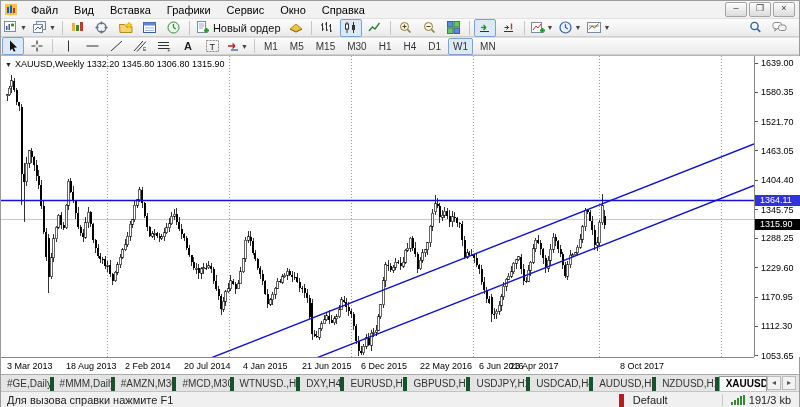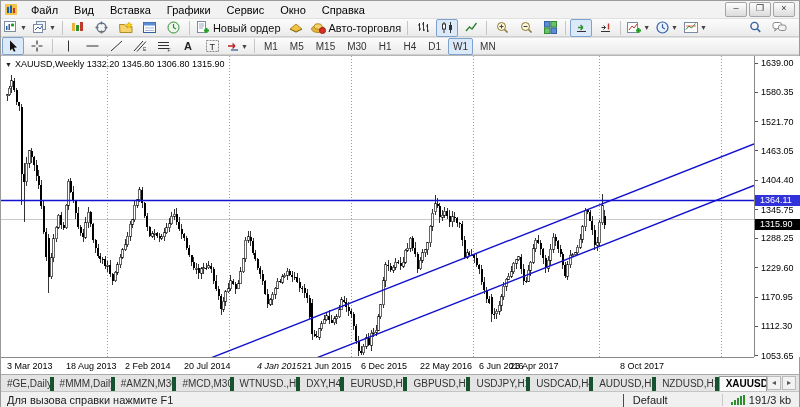--- a/index.html
+++ b/index.html
@@ -36,21 +36,21 @@
   .dtick{position:absolute;top:3px;font-size:9px;color:#000;white-space:nowrap;}
   
   .tabbar{position:absolute;left:0;top:373px;width:100%;height:17px;background:#e4e4e4;border-top:1px solid #aaa;display:flex;align-items:flex-end;font-size:10px;color:#333;box-sizing:border-box;}
   .tab{padding:1px 6px 2px 6px;border-right:4px solid #14532d;white-space:nowrap;overflow:hidden;}
   .tab.active{background:#fbfbfb;border:1px solid #999;border-bottom:none;font-weight:bold;color:#000;}
   .tabarrows{margin-left:auto;display:flex;gap:1px;padding:0 3px 1px 0;}
   .tabarrow{font-size:8px;color:#555;border:1px solid #bbb;background:#f2f2f2;width:12px;height:12px;line-height:11px;text-align:center;}
   
   .statusbar{position:absolute;left:0;top:390px;width:100%;height:17px;background:#f0f0f0;border-top:1px solid #c4c4c4;display:flex;align-items:center;font-size:11px;color:#222;box-sizing:border-box;}
   .st-help{flex:1;padding-left:6px;}
-  .st-seg{border-left:1px solid #b91c1c;padding:0 9px;height:13px;line-height:13px;white-space:nowrap;}
+  .st-seg{border-left:5px solid #b91c1c;padding:0 9px;height:13px;line-height:13px;white-space:nowrap;}
   .st-conn{border-left:1px solid #c8c8c8;padding:0 8px;display:flex;align-items:center;gap:4px;}
   .bars{display:flex;align-items:flex-end;gap:1px;height:10px;}
   .bars i{display:block;width:2px;background:#2d8f2d;}
   svg{display:block;}
 </style>
 </head>
 <body>
 
 <div class="win">
 
@@ -136,28 +136,20 @@
           <path d="M8 9.5 h5 M10.5 7 v5" stroke="#1f9e1f" stroke-width="2"></path>
         </svg>
       <span class="tblabel">Новый ордер</span>
     </div>
     <div class="tbtn">
         <svg width="14" height="13" viewBox="0 0 14 13">
           <path d="M1 8 l6-5 6 5 -6 3 z" fill="#f0c040" stroke="#b08d2a"></path>
           <path d="M1 8 l6 3 6-3" fill="none" stroke="#8a6d1f"></path>
         </svg>
       </div>
-    <div class="tbtn">
-      <svg width="15" height="13" viewBox="0 0 15 13">
-          <ellipse cx="7" cy="8" rx="6.5" ry="3.5" fill="#e8b23a" stroke="#b08d2a"></ellipse>
-          <ellipse cx="7" cy="5.5" rx="4" ry="2.8" fill="#f6d36b" stroke="#b08d2a"></ellipse>
-          <circle cx="11.5" cy="9.5" r="3" fill="#d93025" stroke="#9a1f16"></circle>
-        </svg>
-      <span class="tblabel">Авто-торговля</span>
-    </div>
     <div class="tsep"></div>
     <div class="tbtn">
         <svg width="13" height="13" viewBox="0 0 13 13">
           <path d="M2.5 2 v8 M1 4 h1.5 M2.5 8 h1.5 M6.5 1 v9 M5 3 h1.5 M6.5 9 h1.5 M10.5 3 v8 M9 5 h1.5 M10.5 10 h1.5" stroke="#333" fill="none"></path>
         </svg>
       </div>
     <div class="tbtn pressed">
         <svg width="13" height="13" viewBox="0 0 13 13">
           <path d="M3 1 v11 M9.5 1 v11" stroke="#333"></path>
           <rect x="1.5" y="3" width="3" height="5" fill="#fff" stroke="#333"></rect>
@@ -843,21 +835,21 @@
         <div class="ptickmark" style="top: 299.175px;"></div>
         <div class="ptick" style="top: 294.675px;">1053.65</div>
         <div class="pbadge" style="background: rgb(50, 50, 221); top: 138.945px;">1364.11</div>
         <div class="pbadge" style="background: rgb(0, 0, 0); top: 163.05px;">1315.90</div>
       </div>
     <div class="daxis" id="daxis">
         <div class="dtick" style="left: 6px;">3 Mar 2013</div>
         <div class="dtick" style="left: 65px;">18 Aug 2013</div>
         <div class="dtick" style="left: 124px;">2 Feb 2014</div>
         <div class="dtick" style="left: 183px;">20 Jul 2014</div>
-        <div class="dtick" style="left: 256px; font-style: italic;">4 Jan 2015</div>
+        <div class="dtick" style="left: 242px;">4 Jan 2015</div>
         <div class="dtick" style="left: 301px;">21 Jun 2015</div>
         <div class="dtick" style="left: 360px;">6 Dec 2015</div>
         <div class="dtick" style="left: 419px; text-align: right;">22 May 2016</div>
         <div class="dtick" style="left: 478px;">6 Jun 2016</div>
         <div class="dtick" style="left: 509px;">23 Apr 2017</div>
         <div class="dtick" style="left: 596px; margin-left: 23px;">8 Oct 2017</div>
       </div>
   </div>
 
   <div class="tabbar" id="tabbar">

